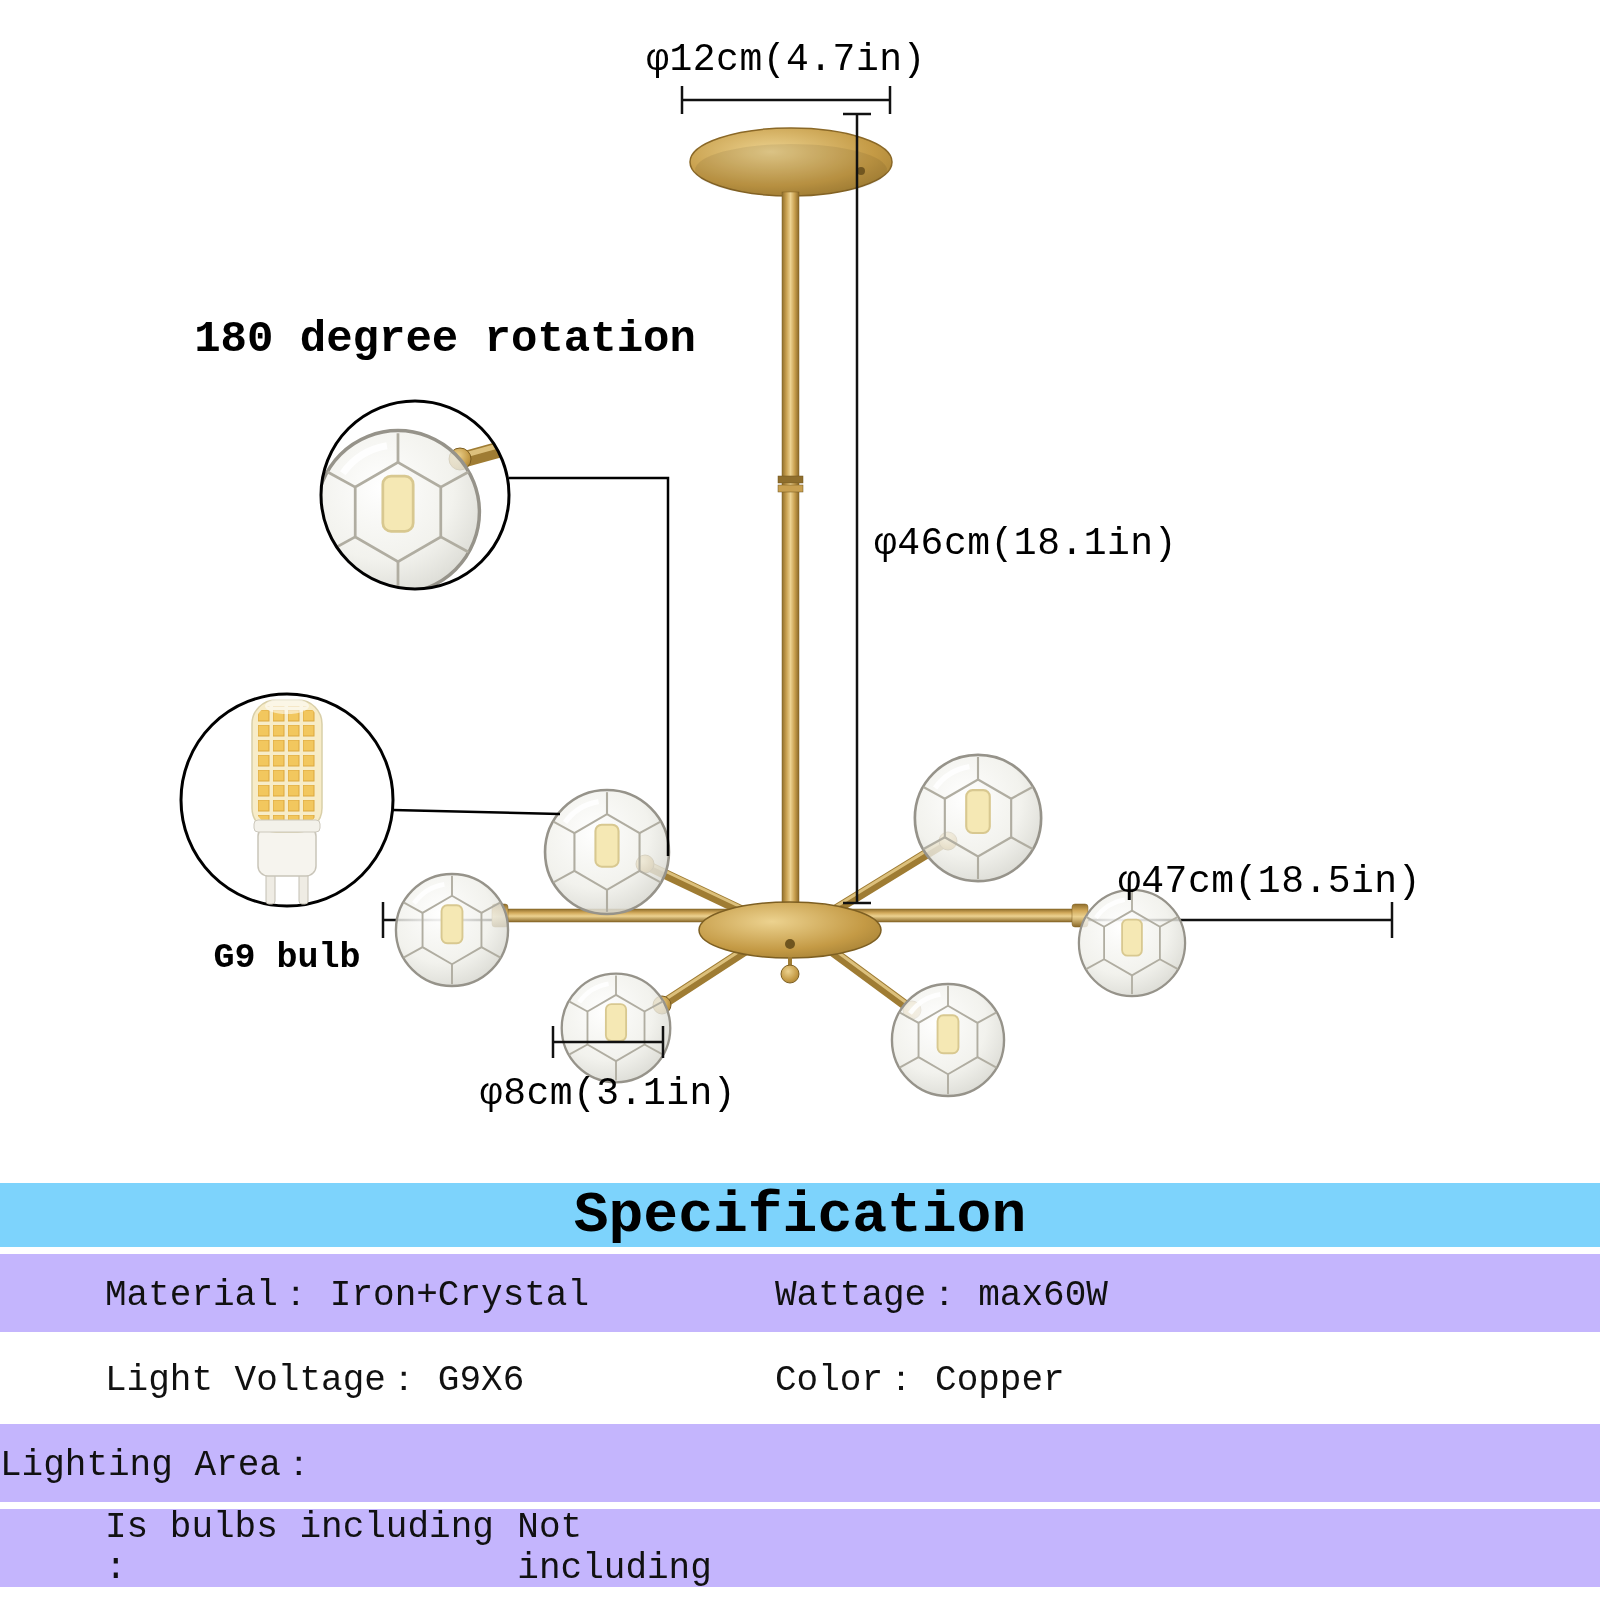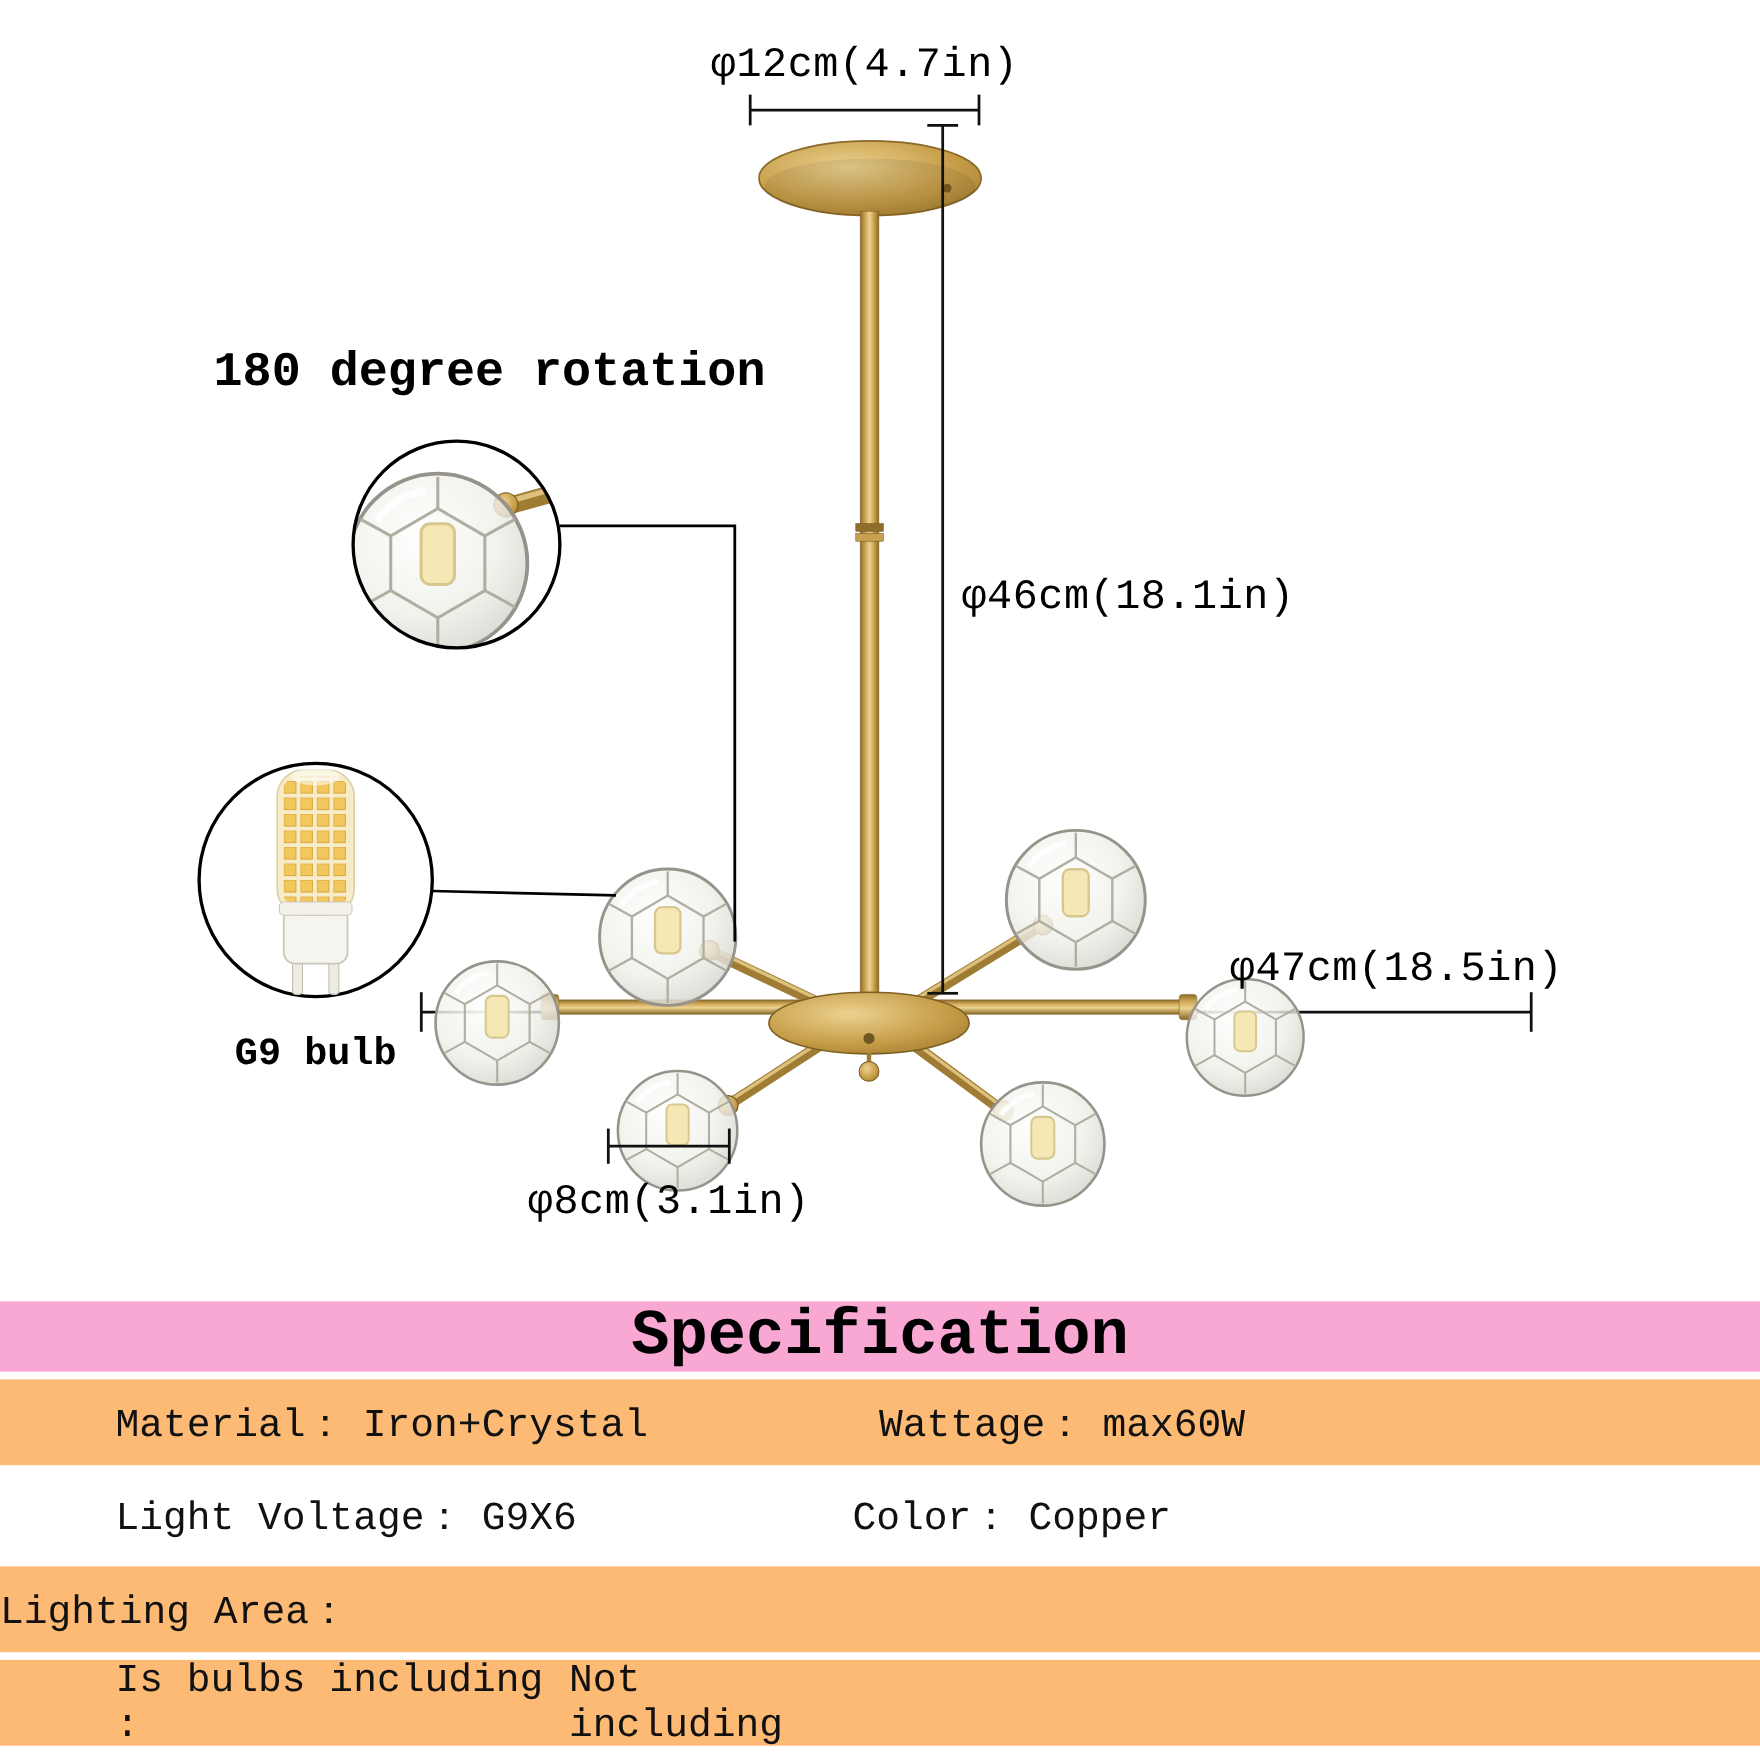--- a/index.html
+++ b/index.html
@@ -17,28 +17,28 @@
   }
   #rotation-label{left:180px;top:314px;width:530px;font-size:44px;}
   #g9-label{left:157px;top:938px;width:260px;font-size:35px;}
   #dim-canopy{left:636px;top:38px;width:300px;}
   #dim-drop{left:874px;top:522px;text-align:left;}
   #dim-width{left:1118px;top:860px;width:300px;}
   #dim-ball{left:478px;top:1072px;width:260px;}
 
   #spec{position:absolute;left:0;top:1183px;width:1600px;}
   .spec-header{
-    height:64px;background:#f9a8d4;display:flex;align-items:center;justify-content:center;
+    height:64px;background:#7dd3fc;display:flex;align-items:center;justify-content:center;
     font-size:58px;font-weight:bold;color:#000;
   }
   .spec-row{
     height:78px;margin-top:7px;display:flex;align-items:center;
     font-size:36px;color:#111;
   }
-  .spec-row.gray{background:#fdba74;gap:24px;}
+  .spec-row.gray{background:#c4b5fd;}
   .spec-row.white{background:#ffffff;}
   .cell{display:flex;align-items:baseline;box-sizing:border-box;}
   .cell-left{padding-left:105px;width:775px;}
   .cell-right{padding-left:0;}
   .val{margin-left:16px;}
 </style>
 </head>
 <body>
 
 <div id="canvas">

